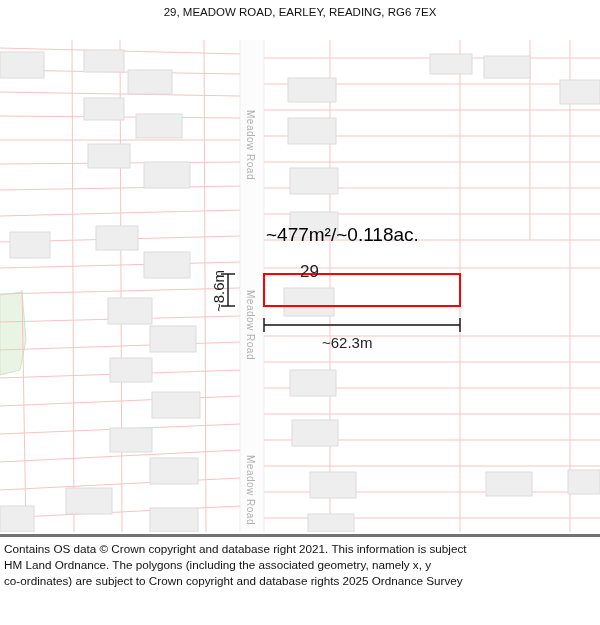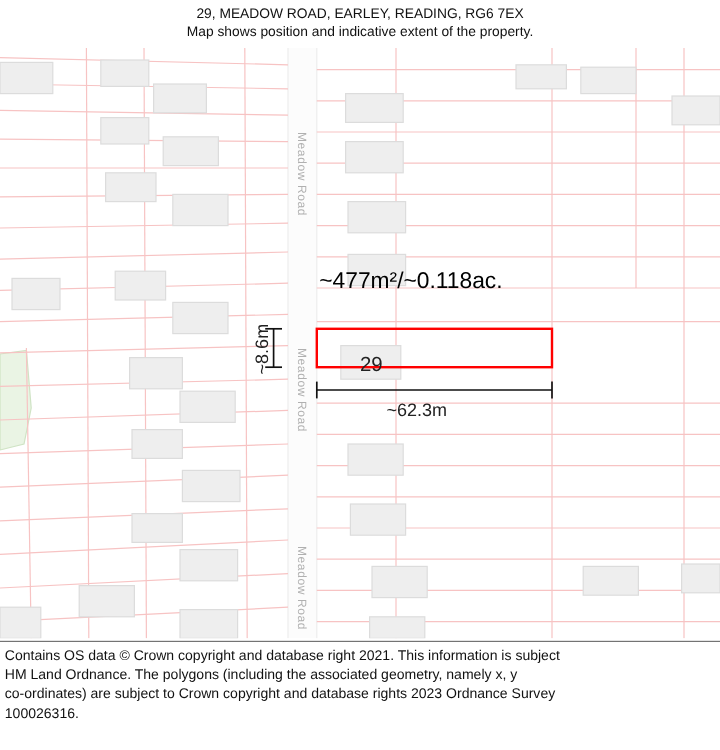--- a/index.html
+++ b/index.html
@@ -91,37 +91,36 @@
   }
   
   .footer {
     position: absolute;
     top: 534px;
     left: 0;
     width: 600px;
     height: 91px;
     padding: 4px 4px 0 4px;
     box-sizing: border-box;
-    border-top: 1px solid #737373;
+    border-top: 3px solid #737373;
   }
   .footer p {
     margin: 0;
     font-size: 11.7px;
     line-height: 16px;
     color: #111;
   }
 </style>
 </head>
 <body>
 
 <div class="page">
 
   <div class="header">
     <div class="title">29, MEADOW ROAD, EARLEY, READING, RG6 7EX</div>
-    <div class="subtitle">Map shows position and indicative extent of the property.</div>
   </div>
 
   <div class="map">
     <svg width="600" height="492" viewBox="0 0 600 492">
 
       <rect x="0" y="0" width="600" height="492" fill="#ffffff"></rect>
 
       <path d="M0 255 L22 252 L26 300 L20 330 L0 335 Z" fill="#eaf4e4" stroke="#cfe3c4" stroke-width="1"></path>
 
       <rect x="240" y="0" width="24" height="492" fill="#fcfcfc" stroke="none"></rect>
@@ -230,27 +229,26 @@
         <line x1="221" y1="266" x2="235" y2="266"></line>
       </g>
     </svg>
 
     <div class="road-label" style="left:256px; top:70px; transform: rotate(90deg);">Meadow Road</div>
     <div class="road-label" style="left:256px; top:250px; transform: rotate(90deg);">Meadow Road</div>
     <div class="road-label" style="left:256px; top:415px; transform: rotate(90deg);">Meadow Road</div>
 
     <div class="area-label" style="left:266px; top:184px;">~477m²/~0.118ac.</div>
 
-    <div class="plot-number" style="left:300px; top:254px;">29</div>
+    <div class="plot-number" style="left:300px; top:222px;">29</div>
 
     <div class="dim-label-h" style="left:322px; top:294px;text-align:center;">~62.3m</div>
 
     <div class="dim-label-v" style="left:210px; top:272px;">~8.6m</div>
   </div>
 
   <div class="footer">
     <p>Contains OS data © Crown copyright and database right 2021. This information is subject</p>
     <p>HM Land Ordnance. The polygons (including the associated geometry, namely x, y</p>
-    <p>co-ordinates) are subject to Crown copyright and database rights 2023 Ordnance Survey</p>
-    <p>100026316.</p>
+    <p>co-ordinates) are subject to Crown copyright and database rights 2025 Ordnance Survey</p>
   </div>
 
 </div>
 
 </body></html>

